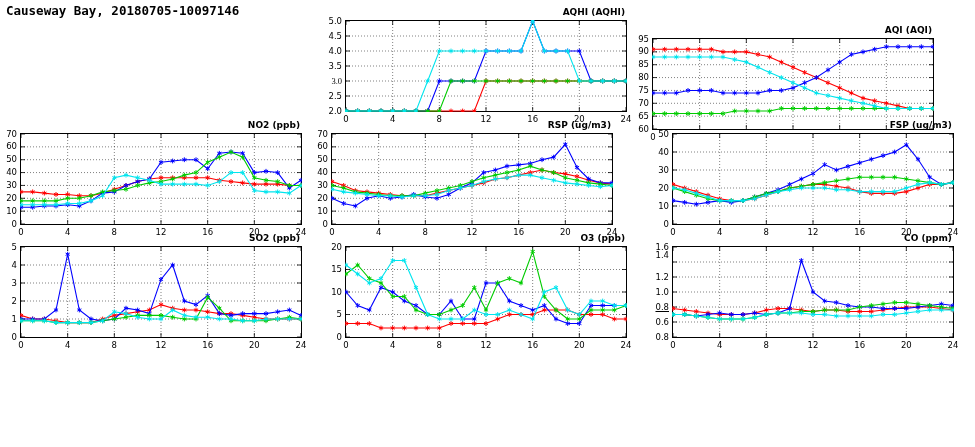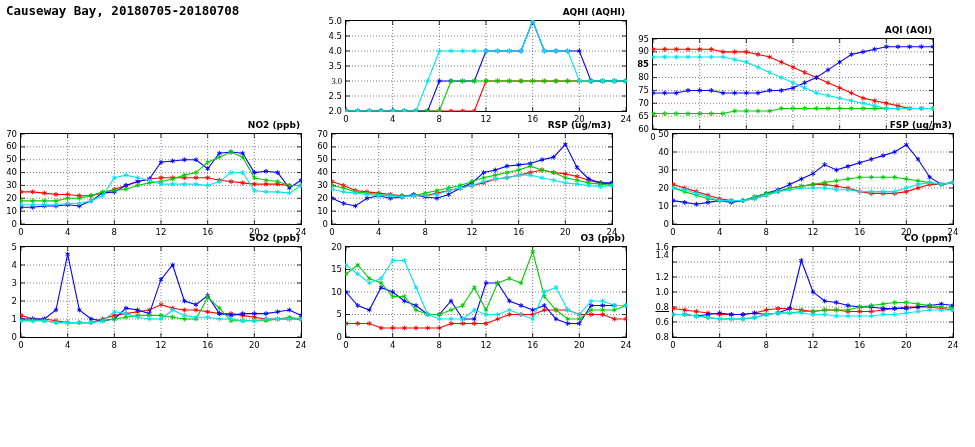--- a/index.html
+++ b/index.html
@@ -16,21 +16,21 @@
     font-family:"DejaVu Sans",sans-serif;font-size:9px;font-weight:bold;color:#000;white-space:nowrap;
   }
   .tick-x{position:absolute;font-family:"DejaVu Sans",sans-serif;font-size:8.5px;color:#000;text-align:center;}
   .tick-y{position:absolute;font-family:"DejaVu Sans",sans-serif;font-size:8.5px;color:#000;text-align:right;}
   svg{display:block;}
 </style>
 </head>
 <body>
 
 <div id="root">
-  <div id="page-title">Causeway Bay, 20180705-20180708</div>
+  <div id="page-title">Causeway Bay, 20180705-10097146</div>
   <div id="panels">
       <div class="panel" style="left: 345px; top: 20px; width: 282px; height: 92px; border-radius: 25px;">
         <div class="panel-title">AQHI (AQHI)</div>
         <svg width="282" height="92" style="position: absolute; left: 0px; top: 0px;">
           <rect x="0.5" y="0.5" width="281" height="91" fill="#ffffff" stroke="#000000" stroke-width="1"></rect>
           <line x1="1" x2="281" y1="76" y2="76" stroke="#000000" stroke-width="0.5" stroke-dasharray="1,2"></line>
           <line x1="1" x2="281" y1="61" y2="61" stroke="#000000" stroke-width="0.5" stroke-dasharray="1,2"></line>
           <line x1="1" x2="281" y1="46" y2="46" stroke="#000000" stroke-width="0.5" stroke-dasharray="1,2"></line>
           <line x1="1" x2="281" y1="31" y2="31" stroke="#000000" stroke-width="0.5" stroke-dasharray="1,2"></line>
           <line x1="1" x2="281" y1="16" y2="16" stroke="#000000" stroke-width="0.5" stroke-dasharray="1,2"></line>
@@ -159,21 +159,21 @@
           <g>
             <path d="M1.00,19.00L12.67,19.00L24.33,19.00L36.00,19.00L47.67,19.00L59.33,19.00L71.00,19.00L82.67,21.57L94.33,24.14L106.00,29.29L117.67,34.43L129.33,39.57L141.00,44.71L152.67,49.86L164.33,55.00L176.00,57.57L187.67,60.14L199.33,62.71L211.00,65.29L222.67,67.86L234.33,70.43L246.00,70.43L257.67,70.43L269.33,70.43L281.00,70.43" fill="none" stroke="#00e5ee" stroke-width="1.1"></path>
             <path d="M1.00,16.60L1.00,21.40M3.08,17.80L-1.08,20.20M3.08,20.20L-1.08,17.80M12.67,16.60L12.67,21.40M14.75,17.80L10.59,20.20M14.75,20.20L10.59,17.80M24.33,16.60L24.33,21.40M26.41,17.80L22.25,20.20M26.41,20.20L22.25,17.80M36.00,16.60L36.00,21.40M38.08,17.80L33.92,20.20M38.08,20.20L33.92,17.80M47.67,16.60L47.67,21.40M49.75,17.80L45.59,20.20M49.75,20.20L45.59,17.80M59.33,16.60L59.33,21.40M61.41,17.80L57.25,20.20M61.41,20.20L57.25,17.80M71.00,16.60L71.00,21.40M73.08,17.80L68.92,20.20M73.08,20.20L68.92,17.80M82.67,19.17L82.67,23.97M84.75,20.37L80.59,22.77M84.75,22.77L80.59,20.37M94.33,21.74L94.33,26.54M96.41,22.94L92.25,25.34M96.41,25.34L92.25,22.94M106.00,26.89L106.00,31.69M108.08,28.09L103.92,30.49M108.08,30.49L103.92,28.09M117.67,32.03L117.67,36.83M119.75,33.23L115.59,35.63M119.75,35.63L115.59,33.23M129.33,37.17L129.33,41.97M131.41,38.37L127.25,40.77M131.41,40.77L127.25,38.37M141.00,42.31L141.00,47.11M143.08,43.51L138.92,45.91M143.08,45.91L138.92,43.51M152.67,47.46L152.67,52.26M154.75,48.66L150.59,51.06M154.75,51.06L150.59,48.66M164.33,52.60L164.33,57.40M166.41,53.80L162.25,56.20M166.41,56.20L162.25,53.80M176.00,55.17L176.00,59.97M178.08,56.37L173.92,58.77M178.08,58.77L173.92,56.37M187.67,57.74L187.67,62.54M189.75,58.94L185.59,61.34M189.75,61.34L185.59,58.94M199.33,60.31L199.33,65.11M201.41,61.51L197.25,63.91M201.41,63.91L197.25,61.51M211.00,62.89L211.00,67.69M213.08,64.09L208.92,66.49M213.08,66.49L208.92,64.09M222.67,65.46L222.67,70.26M224.75,66.66L220.59,69.06M224.75,69.06L220.59,66.66M234.33,68.03L234.33,72.83M236.41,69.23L232.25,71.63M236.41,71.63L232.25,69.23M246.00,68.03L246.00,72.83M248.08,69.23L243.92,71.63M248.08,71.63L243.92,69.23M257.67,68.03L257.67,72.83M259.75,69.23L255.59,71.63M259.75,71.63L255.59,69.23M269.33,68.03L269.33,72.83M271.41,69.23L267.25,71.63M271.41,71.63L267.25,69.23M281.00,68.03L281.00,72.83M283.08,69.23L278.92,71.63M283.08,71.63L278.92,69.23" stroke="#00e5ee" stroke-width="1" fill="none"></path>
           </g>
         </svg>
         <div class="tick-y" style="width: 26px; left: -29px; top: 85.5px;">60</div>
         <div class="tick-y" style="width: 26px; left: -29px; top: 72.6429px;">65</div>
         <div class="tick-y" style="width: 26px; left: -29px; top: 59.7857px;">70</div>
         <div class="tick-y" style="width: 26px; left: -29px; top: 46.9286px;">75</div>
         <div class="tick-y" style="width: 26px; left: -29px; top: 34.0714px;">80</div>
-        <div class="tick-y" style="width: 26px; left: -29px; top: 21.2143px; font-weight: bold;">85</div>
+        <div class="tick-y" style="width: 26px; left: -29px; top: 21.2143px;">85</div>
         <div class="tick-y" style="width: 26px; left: -29px; top: 8.35714px;">90</div>
         <div class="tick-y" style="width: 26px; left: -29px; top: -4.5px;">95</div>
         <div class="tick-x" style="width: 20px; left: -9px; top: 94px;">0</div>
         <div class="tick-x" style="width: 20px; left: 37.6667px; top: 94px;">4</div>
         <div class="tick-x" style="width: 20px; left: 84.3333px; top: 94px;">8</div>
         <div class="tick-x" style="width: 20px; left: 131px; top: 94px;">12</div>
         <div class="tick-x" style="width: 20px; left: 177.667px; top: 94px;">16</div>
         <div class="tick-x" style="width: 20px; left: 224.333px; top: 94px;">20</div>
         <div class="tick-x" style="width: 20px; left: 271px; top: 94px;">24</div>
       </div>

